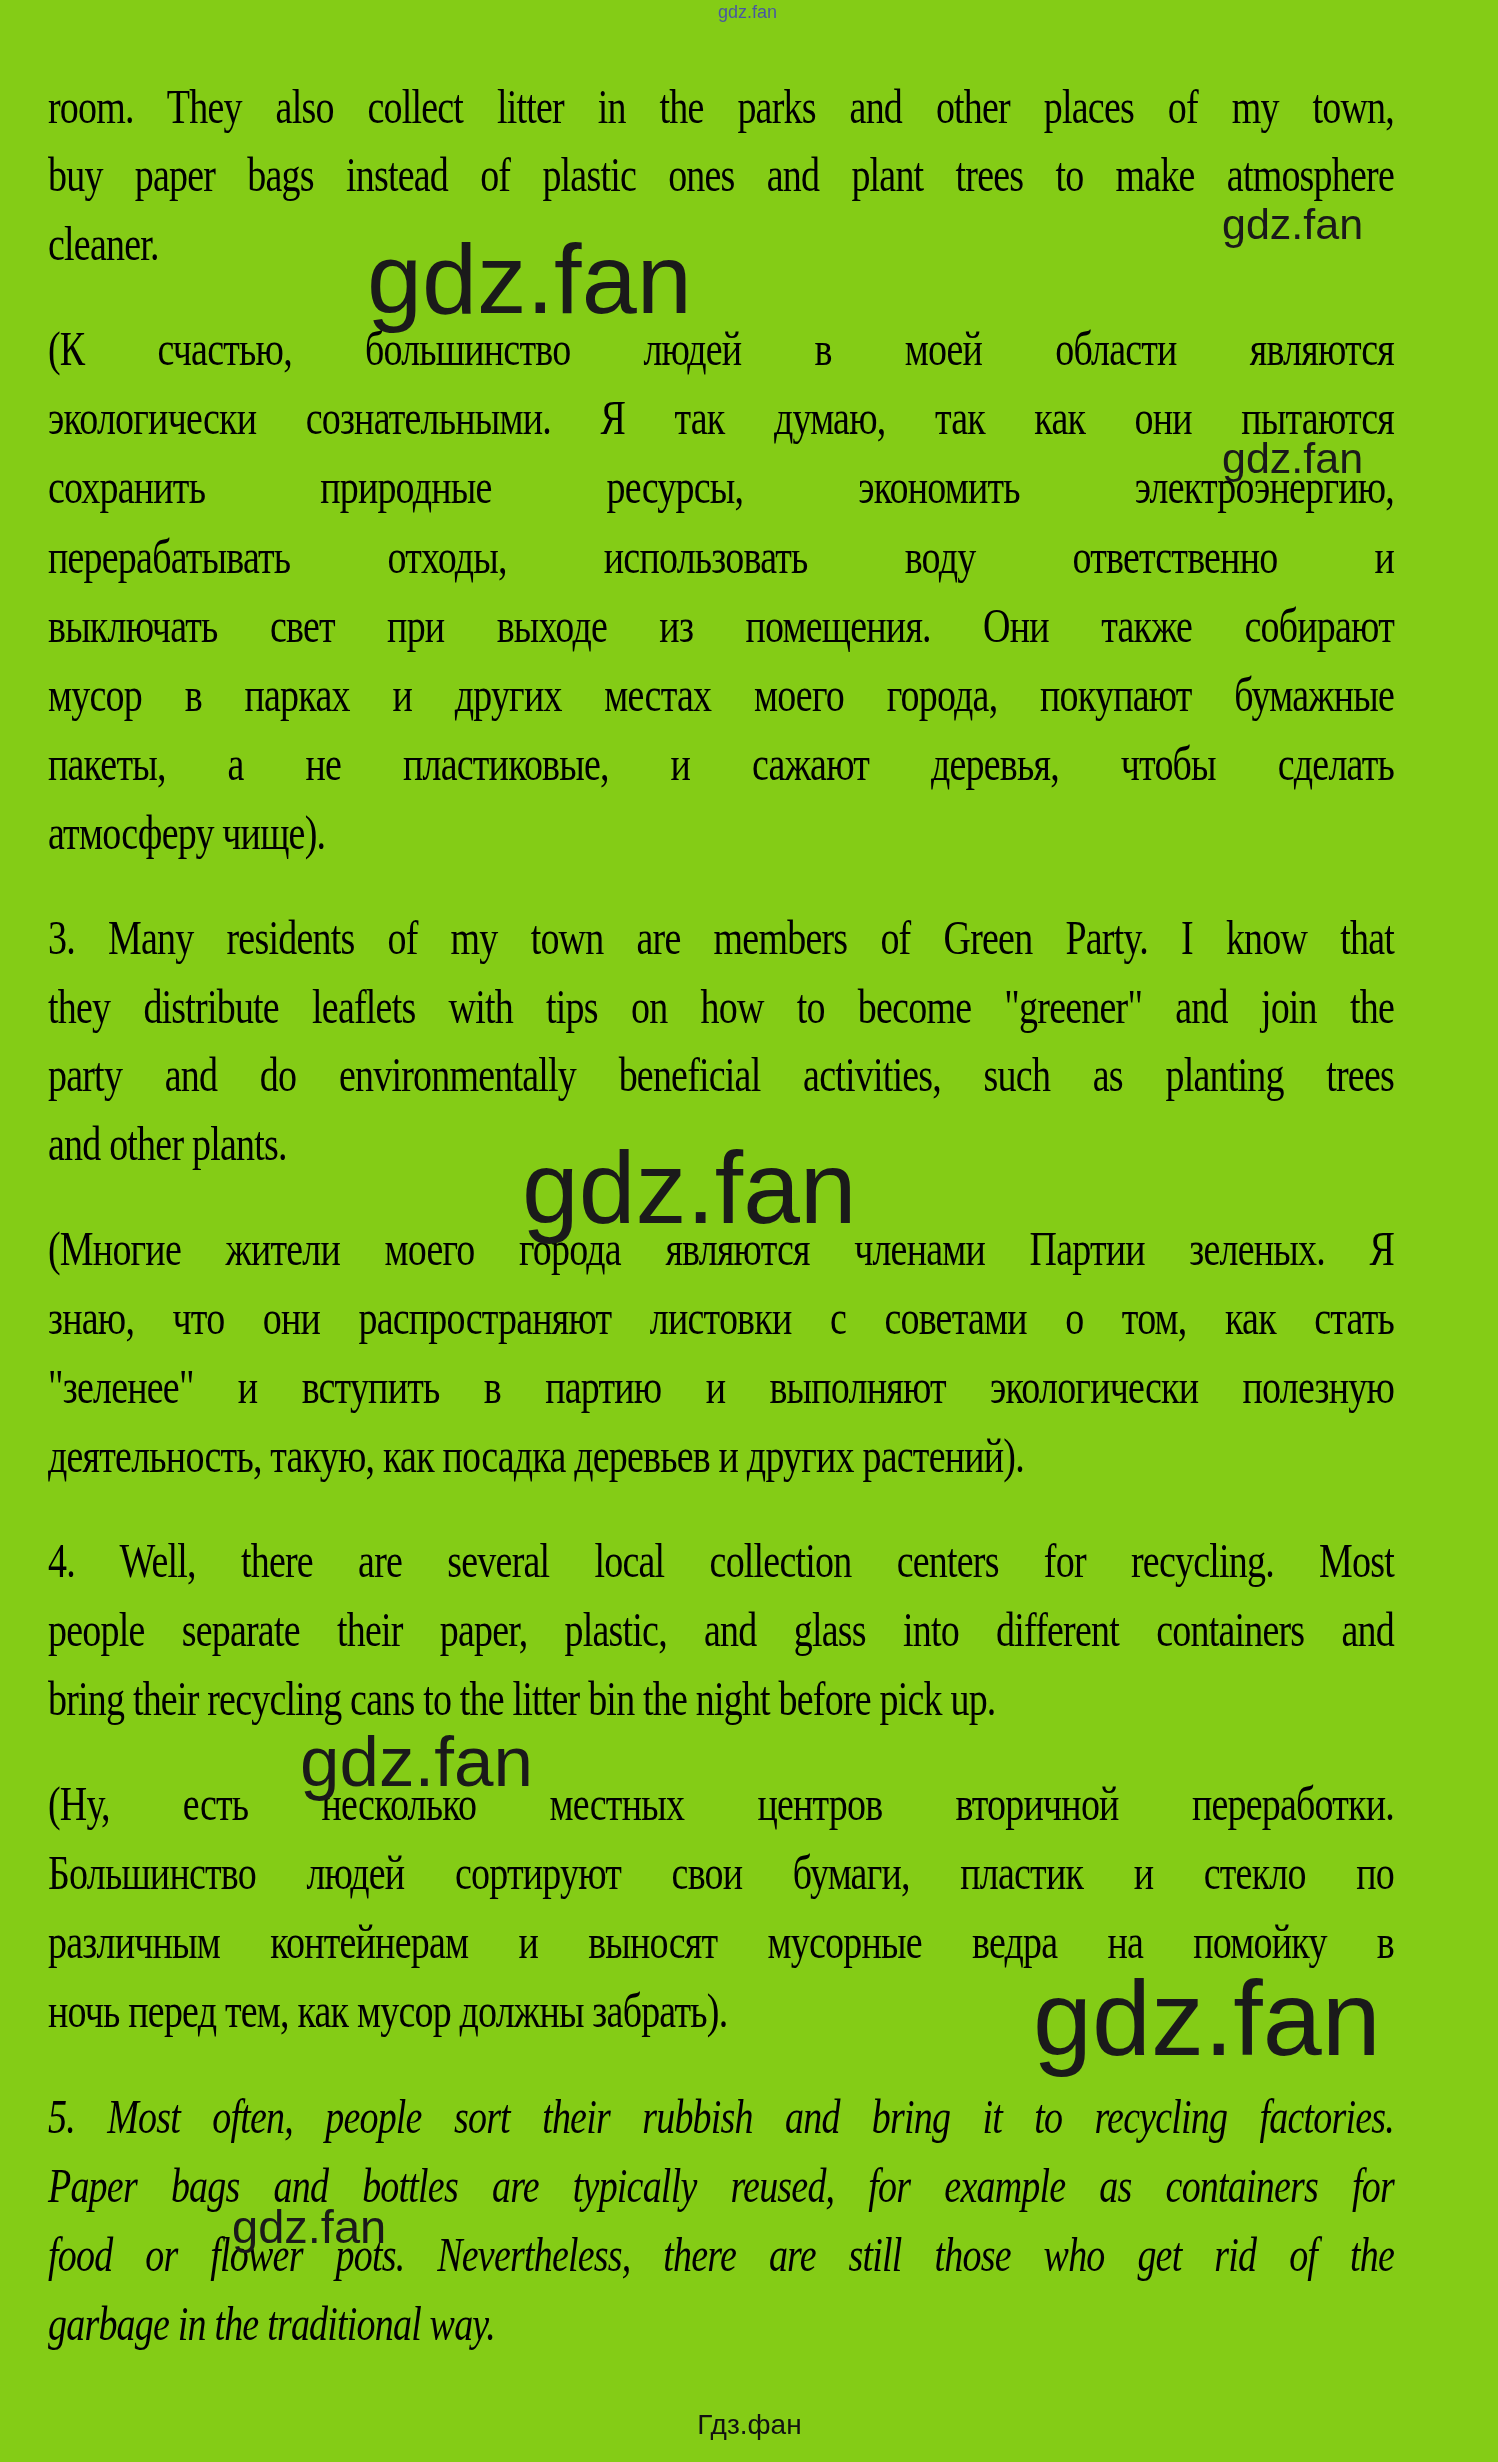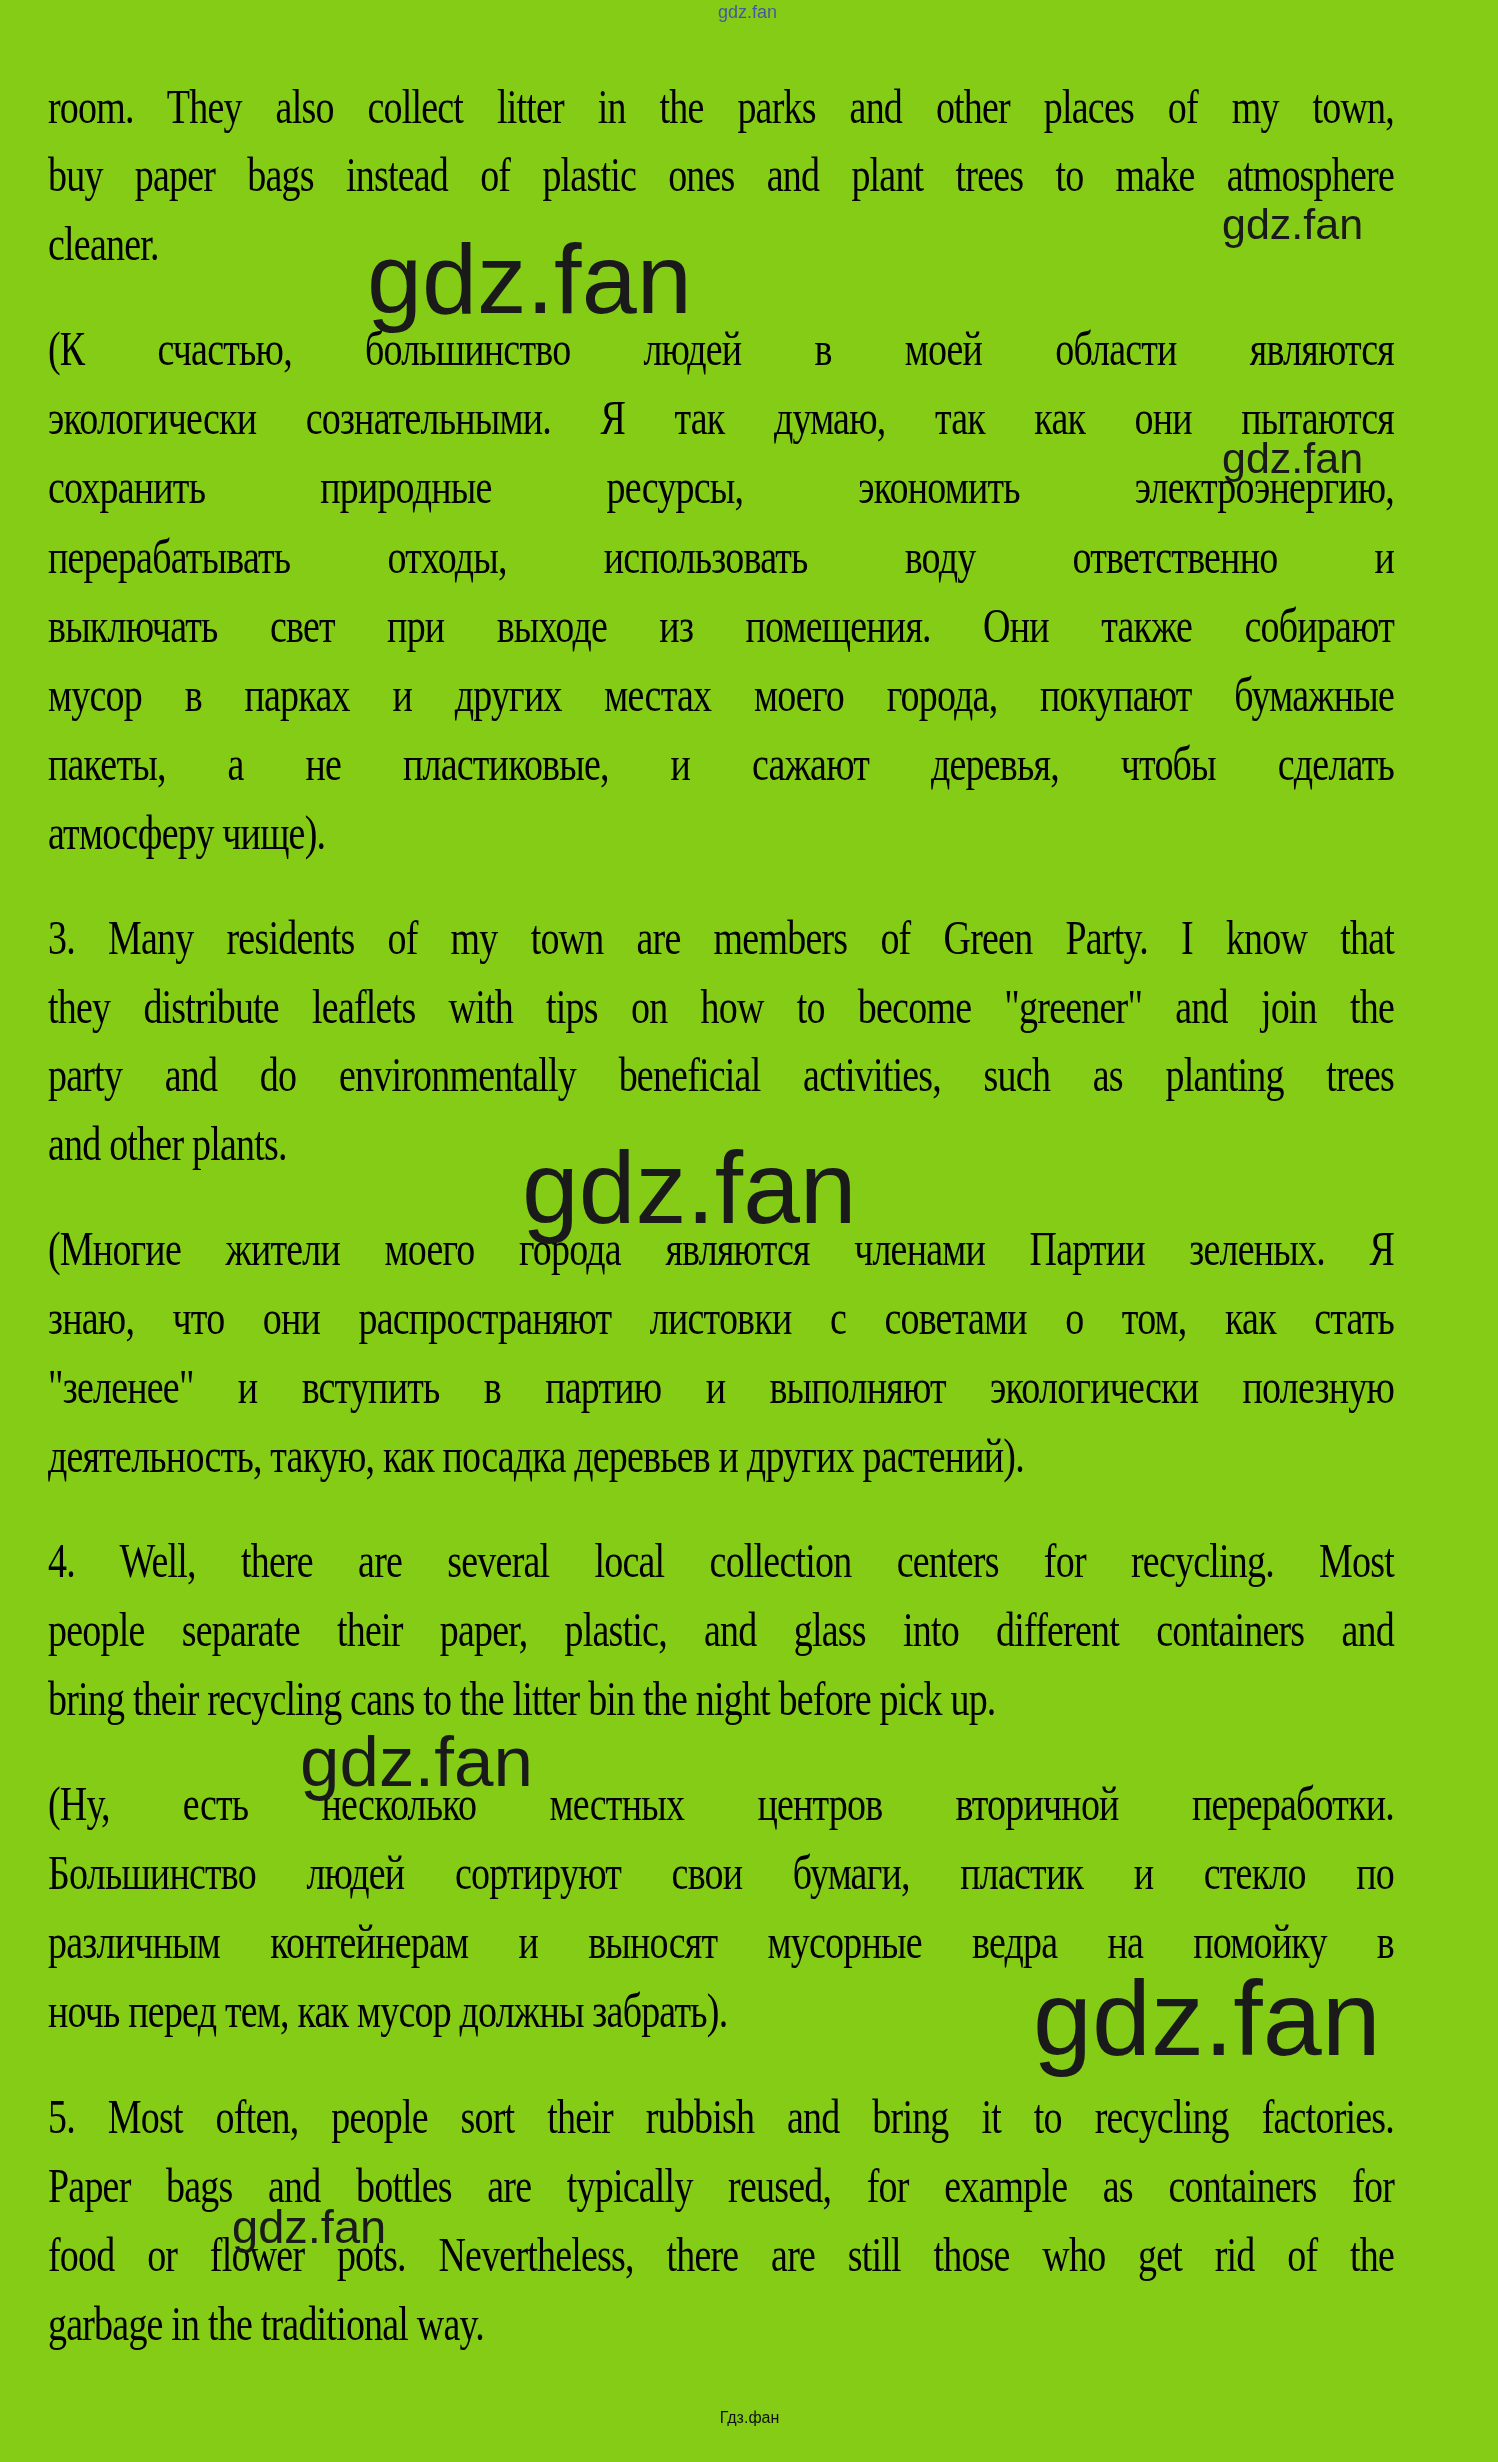--- a/index.html
+++ b/index.html
@@ -12,21 +12,21 @@
     font-family: "Liberation Serif", serif;
     color: #000000;
   }
   .content {
     position: absolute;
     top: 72px;
     left: 48px;
     width: 1346px;
   }
   .para { margin: 0 0 36px 0; }
-  .para:last-child { margin-bottom: 0; }
+  .para:last-child { margin-bottom: 0; font-style: italic; }
   .line {
     height: 69px;
     line-height: 69px;
     font-size: 38px;
     letter-spacing: -0.8px;
     text-align: justify;
     text-align-last: justify;
     white-space: nowrap;
     transform: scaleY(1.28);
     transform-origin: center left;
@@ -54,21 +54,21 @@
   .wm-med3 { top: 1726px; left: 300px; font-size: 71px; }
   .wm-big4 { top: 1965px; left: 1033px; font-size: 106px; }
   .wm-sm5 { top: 2203px; left: 232px; font-size: 47px; }
   .footer {
     position: absolute;
     top: 2409px;
     left: 0;
     width: 100%;
     text-align: center;
     font-family: "Liberation Sans", sans-serif;
-    font-size: 16px;
+    font-size: 28px;
     color: #111111;
   }
 </style>
 </head>
 <body>
 
 <div class="page">
 
   <span class="wm wm-top">gdz.fan</span>
 

